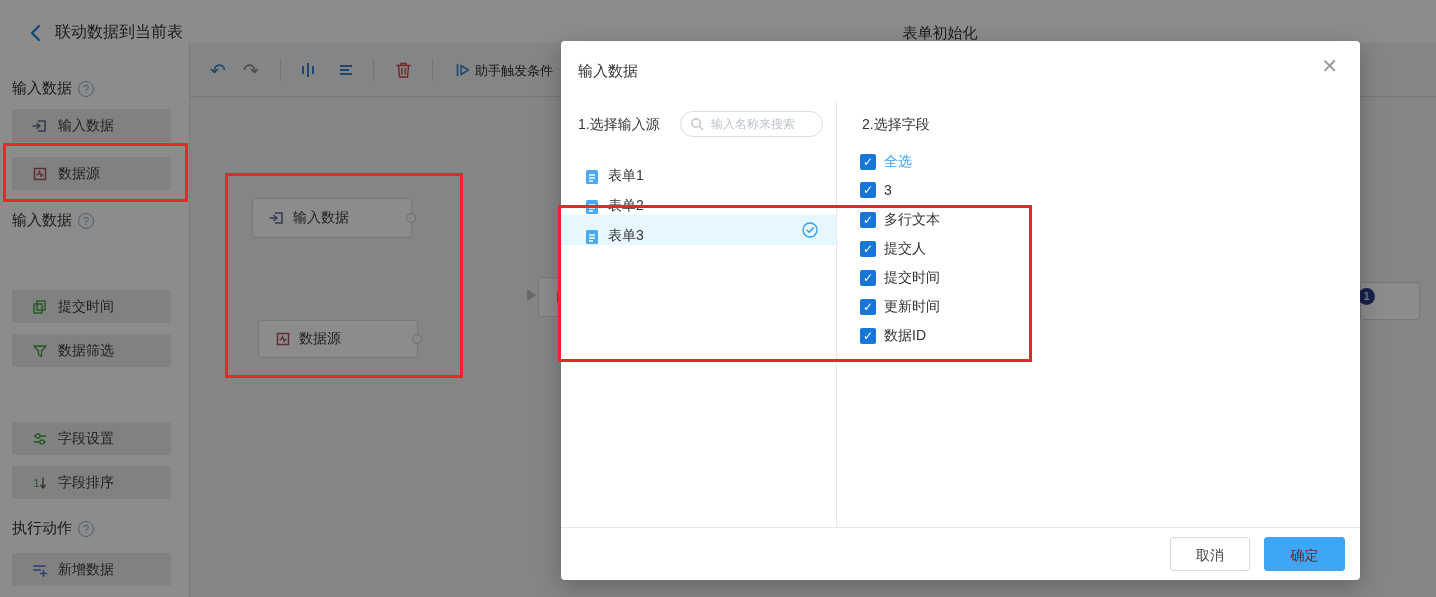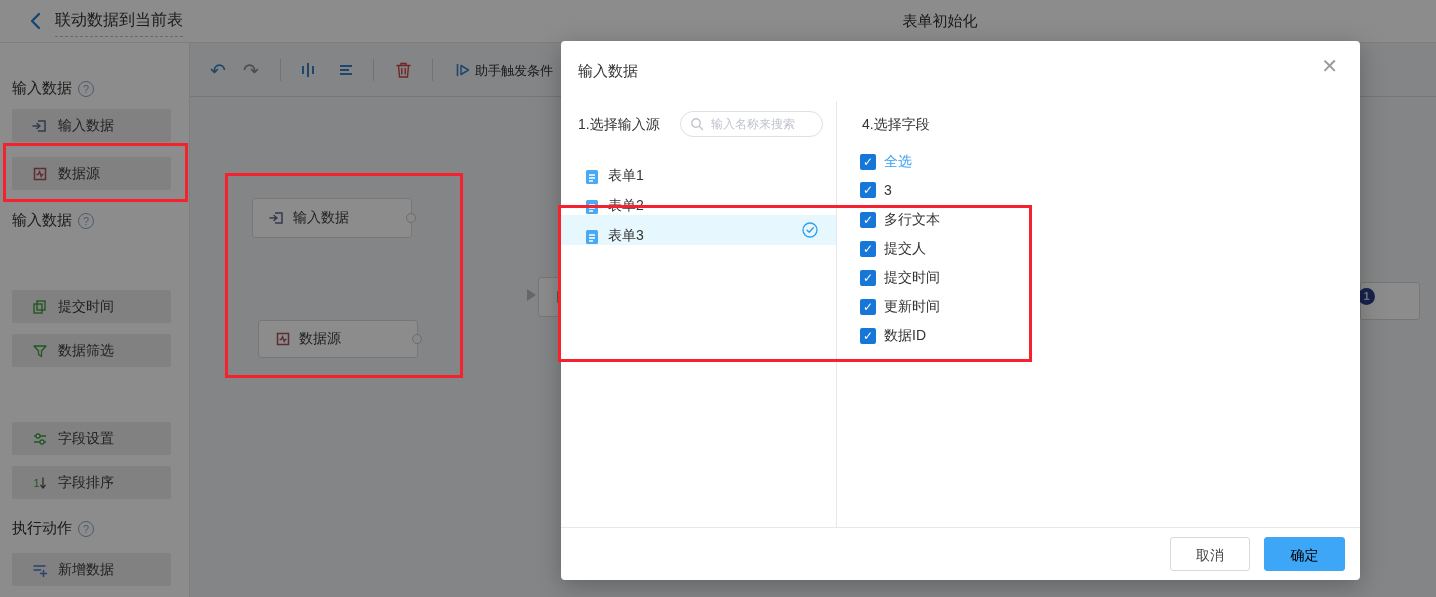--- a/index.html
+++ b/index.html
@@ -1,21 +1,21 @@
 <!DOCTYPE html>
 <html><head>
 <meta charset="utf-8">
 <style>
   * { margin:0; padding:0; box-sizing:border-box; }
   html,body { width:1436px; height:597px; }
   body { font-family:"Liberation Sans","DejaVu Sans",sans-serif; background:#fff; }
   #stage { position:relative; width:1436px; height:597px; overflow:hidden; background:#fff; }
 
   
-  .app-header { position:absolute; left:0; top:0; width:1436px; height:43px; background:#fff; border-bottom:1px solid #e6e6e6; z-index:1; }
+  .app-header { position:absolute; left:0; top:12px; width:1436px; height:43px; background:#fff; border-bottom:1px solid #e6e6e6; z-index:1; }
   .back-btn { position:absolute; left:26px; top:11px; width:20px; height:20px; cursor:pointer; }
   .hdr-title { position:absolute; left:55px; top:10px; font-size:16px; color:#333; padding-bottom:5px; border-bottom:1px dashed #c4c4c4; }
   .hdr-center { position:absolute; left:860px; top:12px; width:160px; text-align:center; font-size:15px; color:#333; }
 
   
   .sidebar { position:absolute; left:0; top:43px; width:190px; height:554px; background:#fff; border-right:1px solid #e4e4e4; z-index:1; }
   .side-sec-title { position:absolute; left:12px; font-size:15px; color:#333; display:flex; align-items:center; gap:6px; }
   .qmark { width:16px; height:16px; border:1px solid #8fa6c9; border-radius:50%; color:#8fa6c9; font-size:11px; line-height:14px; text-align:center; display:inline-block; }
   .side-item { position:absolute; left:12px; width:159px; height:33px; background:#ebebeb; border-radius:2px; display:flex; align-items:center; padding-left:20px; gap:10px; cursor:pointer; }
   .side-item span.lbl { font-size:14px; color:#3c3c3c; }
@@ -50,21 +50,21 @@
   .src-row.sel { background:#e7f7fe; }
   .src-row .slbl { font-size:14px; color:#333; }
   .sel-check { position:absolute; left:241px; top:7px; width:16px; height:16px; }
   .cb-row { position:absolute; display:flex; align-items:center; gap:8px; cursor:pointer; }
   .cbx { width:16px; height:16px; background:#1677d9; border-radius:2px; color:#fff; font-size:12px; line-height:16px; text-align:center; flex:0 0 16px; }
   .cb-lbl { font-size:14px; color:#333; }
   .cb-lbl.link { color:#38a0f4; }
   .modal-footer { position:absolute; left:0; bottom:0; width:799px; height:53px; border-top:1px solid #e8e8e8; }
   .btn { position:absolute; top:9px; height:34px; border-radius:3px; font-size:14px; text-align:center; line-height:34px; cursor:pointer; font-family:inherit; }
   .btn-cancel { left:609px; width:80px; background:#fff; border:1px solid #d9d9d9; color:#444; }
-  .btn-confirm { left:703px; width:81px; background:#3da6f6; border:1px solid #3da6f6; color:#000000; }
+  .btn-confirm { left:703px; width:81px; background:#3da6f6; border:1px solid #3da6f6; color:#7f1d1d; }
 
   
   .anno { position:absolute; border:3px solid #f5222d; z-index:30; pointer-events:none; }
 </style>
 </head>
 <body>
 
 <div id="stage">
 
   <div class="app-header">
@@ -241,21 +241,21 @@
           <rect x="1" y="1" width="12" height="14" rx="1.5" fill="#4aa9f5"></rect>
           <path d="M4 6 H10 M4 9 H10 M4 12 H8" stroke="#fff" stroke-width="1.3"></path>
         </svg>
       <span class="slbl">表单3</span>
       <svg class="sel-check" viewBox="0 0 16 16">
           <circle cx="8" cy="8" r="7" fill="none" stroke="#2d9ff0" stroke-width="1.3"></circle>
           <path d="M5 8.2 L7.2 10.3 L11.3 5.8" fill="none" stroke="#2d9ff0" stroke-width="1.4" stroke-linecap="round" stroke-linejoin="round"></path>
         </svg>
     </div>
 
-    <div class="sec-label" style="left:301px;top:75px;">4.选择字段</div>
+    <div class="sec-label" style="left:301px;top:75px;">2.选择字段</div>
 
     <div class="cb-row" style="left:299px;top:112px;">
       <span class="cbx">✓</span>
       <span class="cb-lbl link">全选</span>
     </div>
     <div class="cb-row" style="left:299px;top:141px;">
       <span class="cbx">✓</span>
       <span class="cb-lbl">3</span>
     </div>
     <div class="cb-row" style="left:299px;top:170px;">

